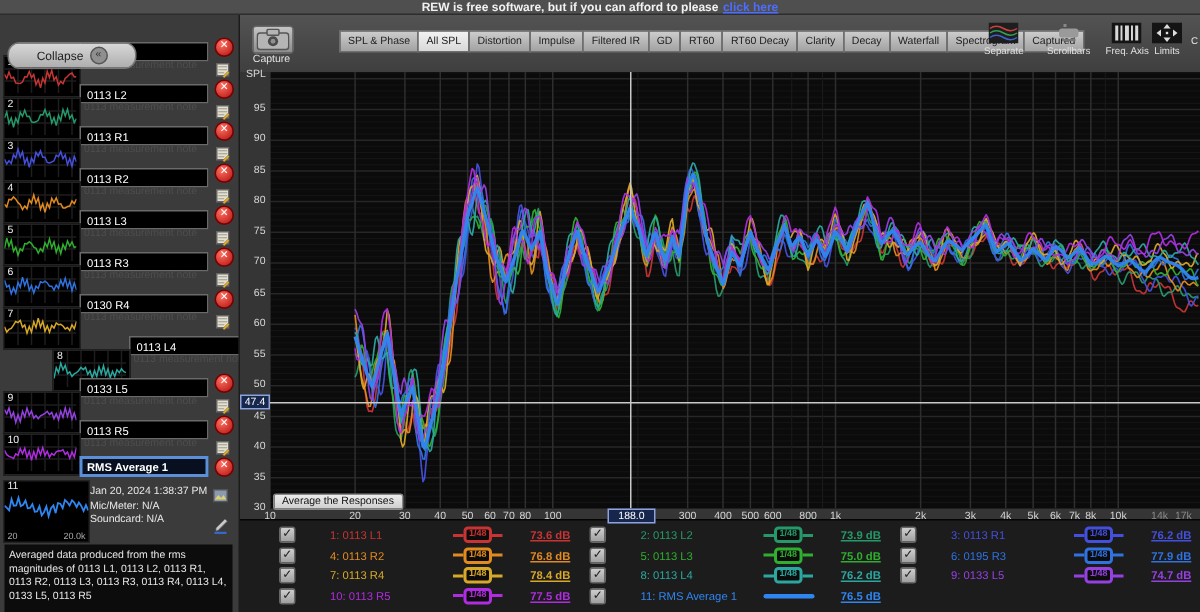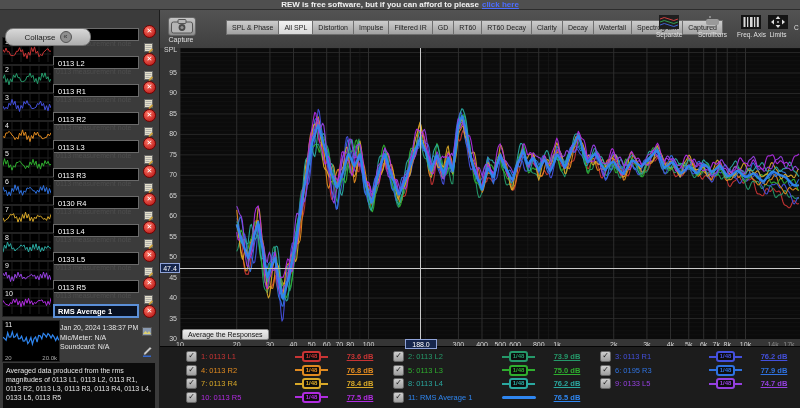--- a/index.html
+++ b/index.html
@@ -66,21 +66,21 @@
   .xhair-h{position:absolute;left:0;top:258px;width:640px;height:1px;background:#c9c9c9;z-index:4;}
   .xhair-v{position:absolute;left:260px;top:38px;width:1px;height:291px;background:#c9c9c9;z-index:4;}
   .avg-btn{position:absolute;left:22px;top:319px;background:linear-gradient(#ececec,#cfcfcf);border:1px solid #888;
     border-radius:2px;color:#111;font-size:7px;padding:1px 5px;z-index:7;white-space:nowrap;}
   
   .legend{position:absolute;left:0;top:336px;width:640px;height:62px;background:#1c1c1c;border-top:1px solid #050505;box-sizing:border-box;}
   .lg-grid{position:absolute;left:26px;top:3px;display:grid;grid-template-columns:207px 207px 207px;grid-auto-rows:13.5px;}
   .lg-entry{display:flex;align-items:center;font-size:7.5px;white-space:nowrap;}
   .lg-cb{width:9px;height:9px;background:linear-gradient(#cfcfcf,#9f9f9f);border:1px solid #666;border-radius:2px;
     color:#222;font-size:8px;line-height:8px;text-align:center;margin-right:4px;flex:none;}
-  .lg-label{width:88px;overflow:hidden;}
+  .lg-label{width:88px;overflow:hidden;margin-left:19px;}
   .lg-badge{width:58px;display:flex;align-items:center;justify-content:center;flex:none;}
   .lg-wire{width:7px;height:2px;}
   .lg-frac{border:2px solid;border-radius:3px;background:#0c0c0c;font-size:6px;line-height:7px;padding:0 2px;font-weight:bold;}
   .lg-line{width:34px;height:3px;border-radius:2px;}
   .lg-val{width:50px;margin-left:6px;font-weight:bold;text-decoration:underline;}
 </style>
 </head>
 <body>
 
 <div class="app">
@@ -250,21 +250,21 @@
               <line x1="18" x2="18" y1="0" y2="24" stroke="#1e1e1e"></line>
               <line x1="27" x2="27" y1="0" y2="24" stroke="#1e1e1e"></line>
               <line x1="36" x2="36" y1="0" y2="24" stroke="#1e1e1e"></line>
               <line x1="45" x2="45" y1="0" y2="24" stroke="#1e1e1e"></line>
               <line x1="0" x2="48" y1="8" y2="8" stroke="#1e1e1e"></line>
               <line x1="0" x2="48" y1="16" y2="16" stroke="#1e1e1e"></line>
               <polyline points="0.0,11.8 1.5,15.4 3.0,13.6 4.5,13.0 6.0,10.8 7.5,8.3 9.0,9.1 10.5,7.6 12.0,12.2 13.5,10.6 15.0,16.1 16.5,11.6 18.0,15.5 19.5,8.5 21.0,12.4 22.5,6.2 24.0,12.1 25.5,8.2 27.0,14.8 28.5,11.2 30.0,15.5 31.5,11.0 33.0,12.7 34.5,9.3 36.0,10.5 37.5,10.2 39.0,11.3 40.5,13.3 42.0,12.4 43.5,14.4 45.0,10.6 46.5,13.1 48.0,8.3" fill="none" stroke="#d8a828" stroke-width="1"></polyline>
             </svg>
           </div>
         </div>
-        <div class="m-row" style="top: 210px;">
+        <div class="m-row" style="top: 210px; margin-left: 33px;">
           <div class="m-field">0113 L4</div>
           <span class="m-del">✕</span>
           <span class="m-note-ph">0113 measurement note</span>
           <span class="m-noteic"><svg width="9" height="10">
               <rect x="0.5" y="0.5" width="8" height="8" fill="#e4e0cc" stroke="#666"></rect>
               <path d="M1.5 2.5h6M1.5 4.5h6M1.5 6.5h4" stroke="#999" stroke-width="0.7"></path>
               <path d="M4.5 9 L8 5.5 l1 1 L5.5 10z" fill="#e0b020" stroke="#865" stroke-width="0.4"></path>
             </svg></span>
           <div class="m-thumb">
             <span class="m-num">8</span>

